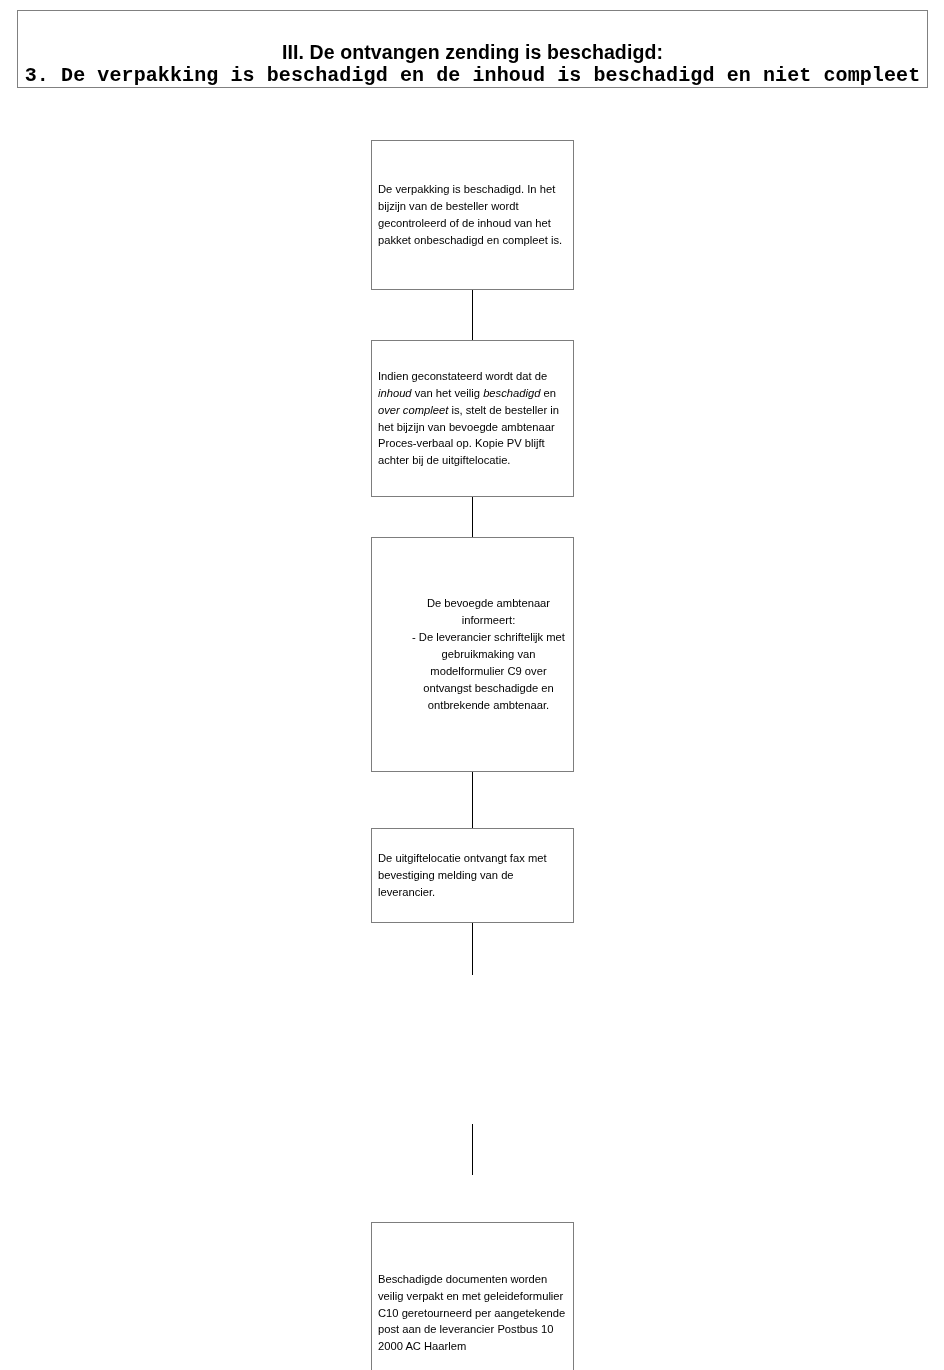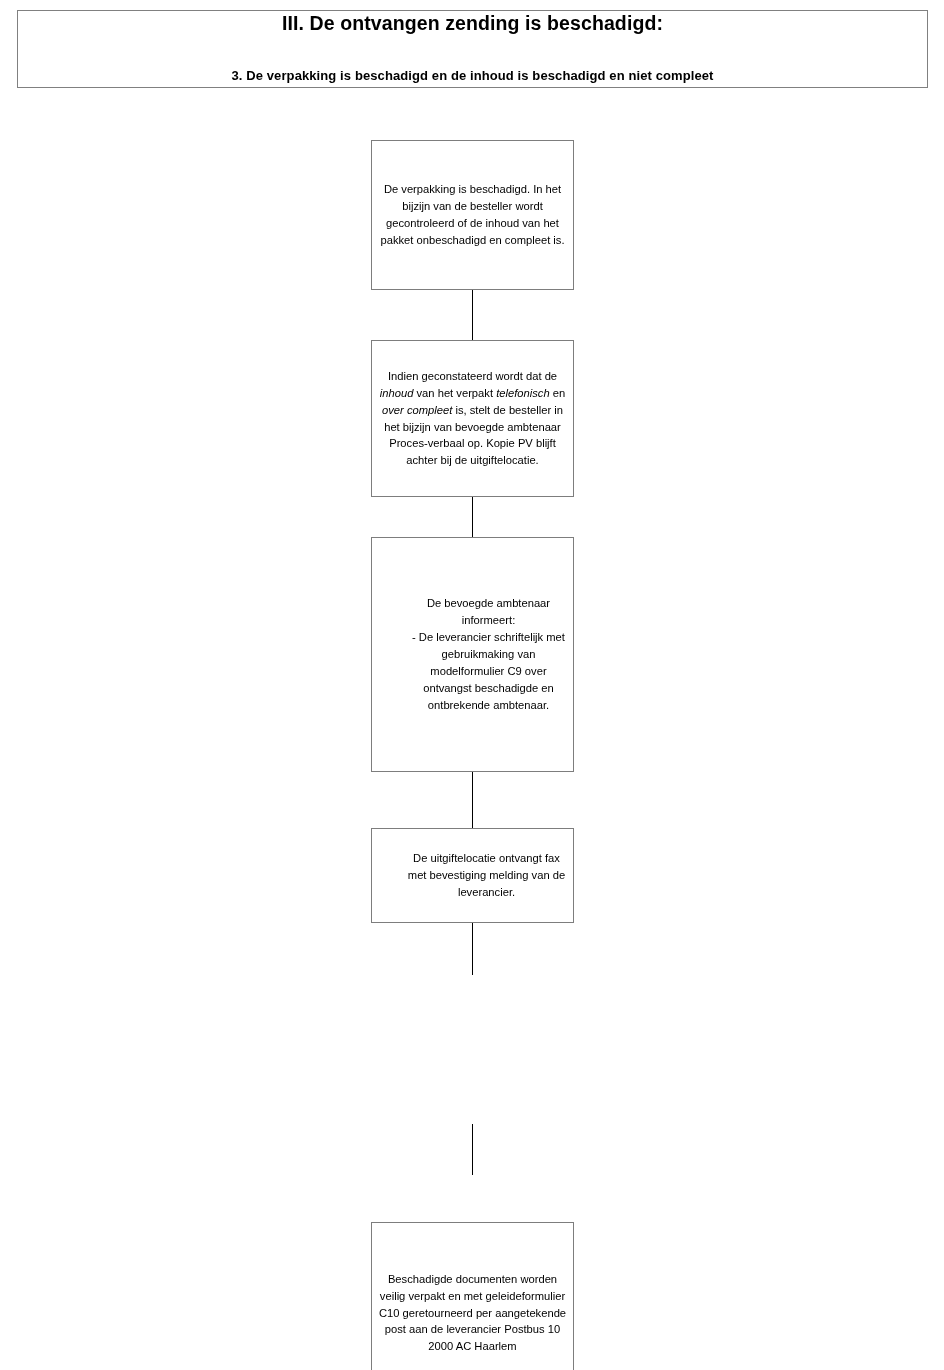--- a/index.html
+++ b/index.html
@@ -28,69 +28,70 @@
     left: 17px;
     top: 10px;
     width: 911px;
     height: 78px;
     border: 1px solid #808080;
     box-sizing: border-box;
     background: #ffffff;
     display: flex;
     flex-direction: column;
     align-items: center;
-    justify-content: space-between;
+    justify-content: flex-end;
   }
   .header-title {
     font-size: 19.5px;
     font-weight: bold;
     line-height: 25px;
     text-align: center;
     letter-spacing: 0.1px;
   }
   .header-subtitle {
-    font-size: 13px;
+    font-size: 20px;
     font-weight: bold;
     line-height: 22px;
     text-align: center;
     letter-spacing: 0.1px;
+    font-family: Liberation Mono, monospace;
   }
 
   
   .node {
     position: absolute;
     left: 371px;
     width: 203px;
     border: 1px solid #7d7d7d;
     box-sizing: border-box;
     background: #ffffff;
     display: flex;
     align-items: center;
     justify-content: center;
   }
   .node-text {
     font-size: 11.2px;
     line-height: 16.9px;
-    text-align: center;
+    text-align: left;
     padding: 0 6px;
     width: 100%;
     box-sizing: border-box;
   }
   .node-text.left-list {
     text-align: center;
     margin-left: 32px;
   }
   .node-text i {
   }
 
   
   #node-1 { top: 140px;  height: 150px; }
   #node-2 { top: 340px;  height: 157px; }
   #node-3 { top: 537px;  height: 235px; }
-  #node-4 { top: 828px;  height: 95px; padding-left: 28px;  }
+  #node-4 { top: 828px;  height: 95px;  }
   #node-5 { top: 975px;  height: 149px; }
   #node-6 { top: 1222px; height: 182px; }
 
   
   .connector {
     position: absolute;
     left: 472px;
     width: 1px;
     background: #000000;
   }
@@ -115,21 +116,21 @@
     <div class="header-subtitle">3. De verpakking is beschadigd en de inhoud is beschadigd en niet compleet</div>
   </div>
 
   <div class="node" id="node-1">
     <div class="node-text">De verpakking is beschadigd. In het bijzijn van de besteller wordt gecontroleerd of de inhoud van het pakket onbeschadigd en compleet is.</div>
   </div>
 
   <div class="connector" id="conn-1"></div>
 
   <div class="node" id="node-2">
-    <div class="node-text" id="node-2-text"><span>Indien geconstateerd wordt dat de </span><i>inhoud</i><span> van het verpakt </span><i>telefonisch</i><span> en </span><i>over compleet</i><span> is, stelt de besteller in het bijzijn van bevoegde ambtenaar Proces-verbaal op. Kopie PV blijft achter bij de uitgiftelocatie.</span></div>
+    <div class="node-text" id="node-2-text"><span>Indien geconstateerd wordt dat de </span><i>inhoud</i><span> van het veilig </span><i>beschadigd</i><span> en </span><i>over compleet</i><span> is, stelt de besteller in het bijzijn van bevoegde ambtenaar Proces-verbaal op. Kopie PV blijft achter bij de uitgiftelocatie.</span></div>
   </div>
 
   <div class="connector" id="conn-2"></div>
 
   <div class="node" id="node-3">
     <div class="node-text left-list" id="node-3-text">
         <span class="sublist">De bevoegde ambtenaar informeert:</span>
         <span class="sublist">- De leverancier schriftelijk met gebruikmaking van modelformulier C9 over ontvangst beschadigde en ontbrekende ambtenaar.</span>
       </div>
   </div>

